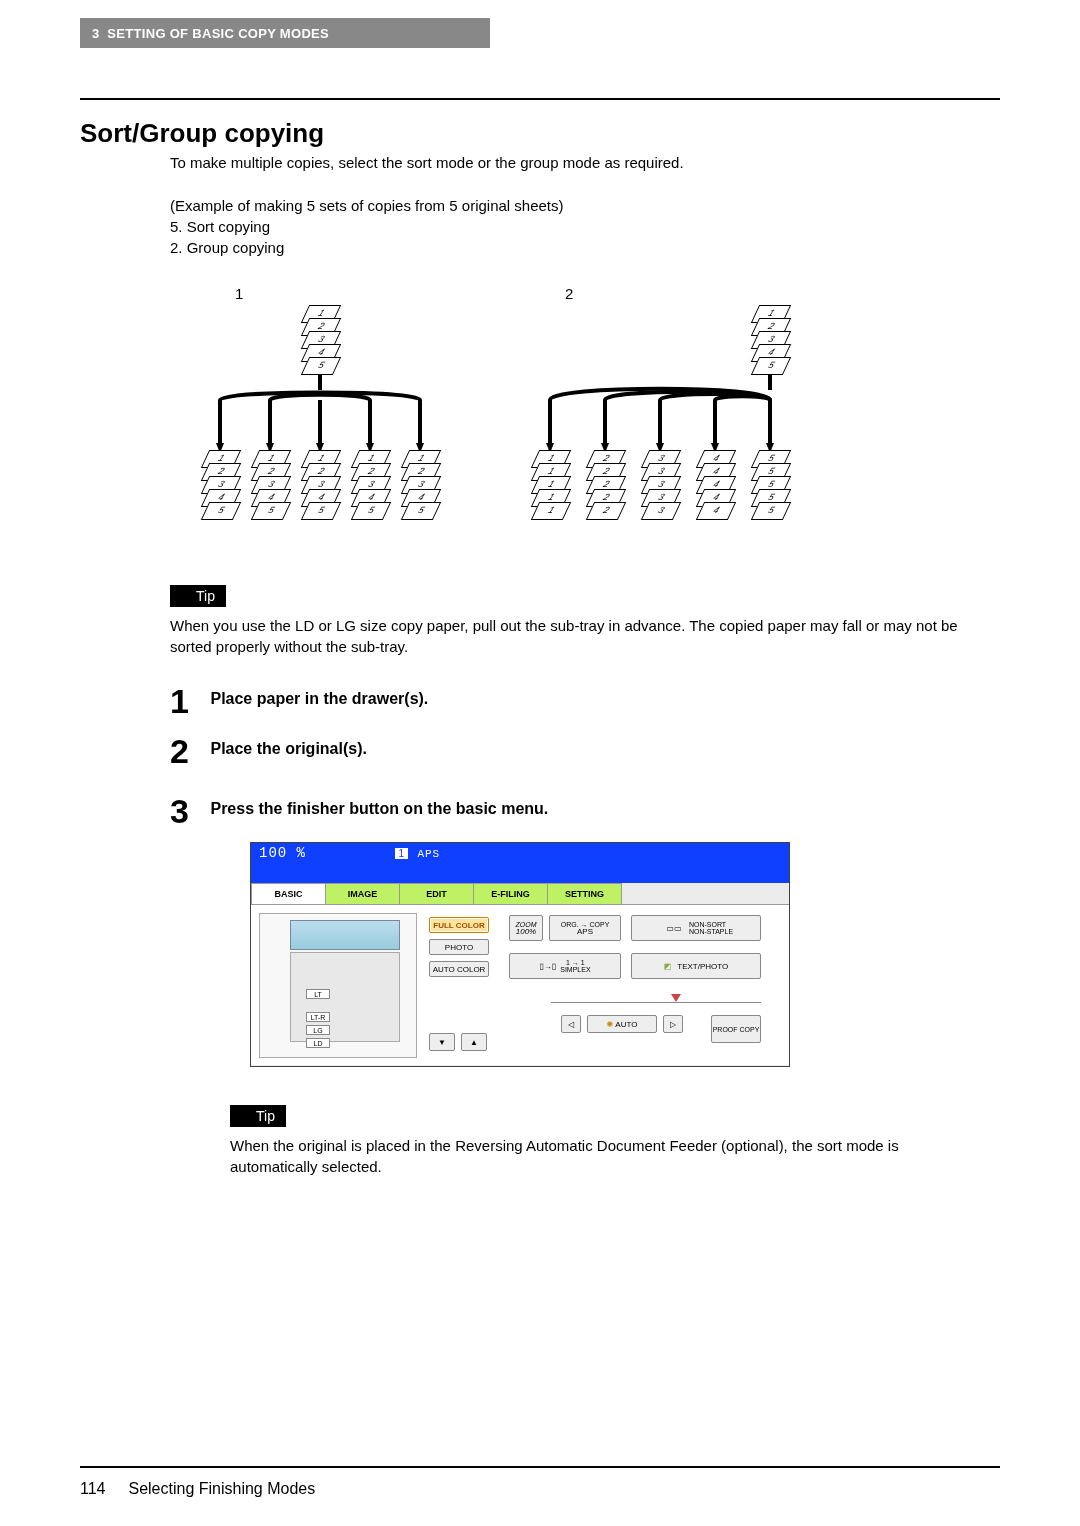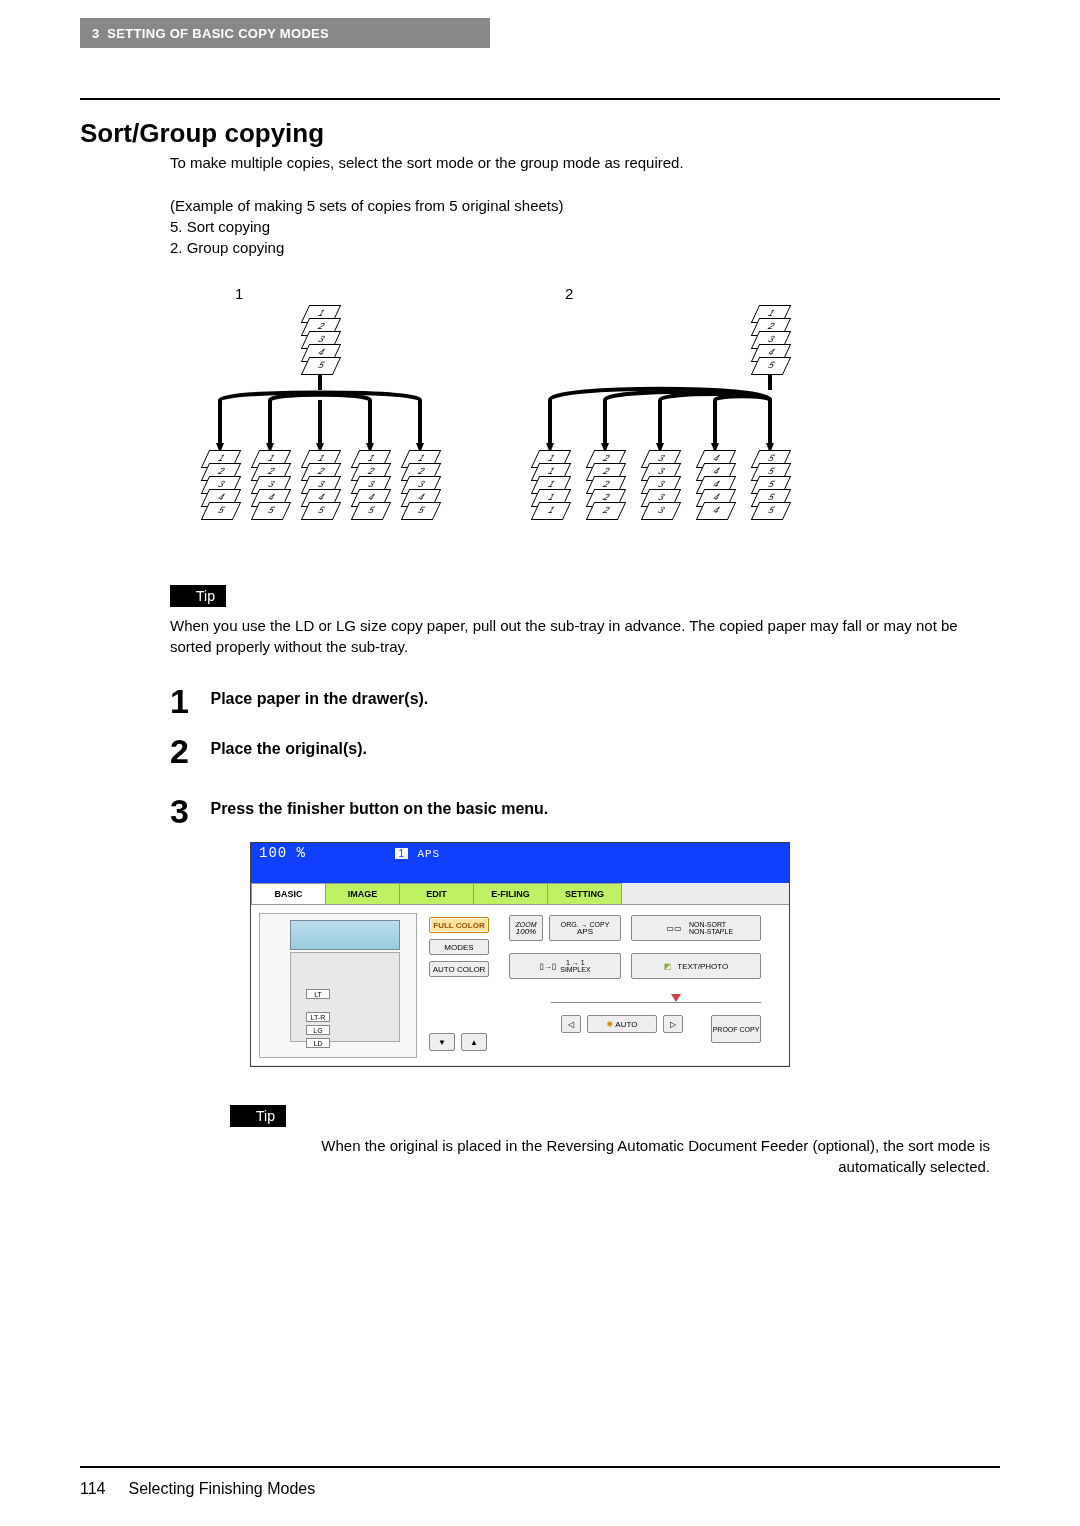--- a/index.html
+++ b/index.html
@@ -388,21 +388,21 @@
     <div class="copier-illus">
       <div style="position:absolute; left:30px; top:6px; width:110px; height:30px; background:linear-gradient(#bde,#9cd); border:1px solid #789;"></div>
       <div style="position:absolute; left:30px; top:38px; width:110px; height:90px; background:#e8e8e8; border:1px solid #aaa;"></div>
       <div class="drawer-label" style="top:75px;">LT</div>
       <div class="drawer-label" style="top:98px;">LT-R</div>
       <div class="drawer-label" style="top:111px;">LG</div>
       <div class="drawer-label" style="top:124px;">LD</div>
     </div>
 
     <div class="pbox fc" style="left:178px; top:12px; width:60px; height:16px;">FULL COLOR</div>
-    <div class="pbox" style="left:178px; top:34px; width:60px; height:16px;">MODES</div>
+    <div class="pbox" style="left:178px; top:34px; width:60px; height:16px;">PHOTO</div>
     <div class="pbox" style="left:178px; top:56px; width:60px; height:16px;">AUTO COLOR</div>
 
     <div class="pbox" style="left:178px; top:128px; width:26px; height:18px;">▼</div>
     <div class="pbox" style="left:210px; top:128px; width:26px; height:18px;">▲</div>
 
     <div class="pbox" style="left:258px; top:10px; width:34px; height:26px; flex-direction:column; line-height:1;font-style:italic;">
       <span style="font-size:7px;">ZOOM</span>
         <span>100%</span>
     </div>
 
@@ -440,19 +440,19 @@
       <span style="color:#c80; margin-right:2px;">✺</span>
         <span>AUTO</span>
     </div>
     <div class="pbox" style="left:412px; top:110px; width:20px; height:18px;">▷</div>
 
     <div class="pbox" style="left:460px; top:110px; width:50px; height:28px; line-height:1; font-size:7px;">PROOF COPY</div>
   </div>
 </div>
 
 <div class="tip-box tip2">Tip</div>
-<p class="body-text tip-text2" style="position:absolute;text-align:right;">When the original is placed in the Reversing Automatic Document Feeder (optional), the sort mode is automatically selected.</p>
+<p class="body-text tip-text2" style="position:absolute;">When the original is placed in the Reversing Automatic Document Feeder (optional), the sort mode is automatically selected.</p>
 
 <div class="hr-bottom"></div>
 <div class="footer">
   <span class="pg">114</span>
   <span>Selecting Finishing Modes</span>
 </div>
 
 </body></html>

